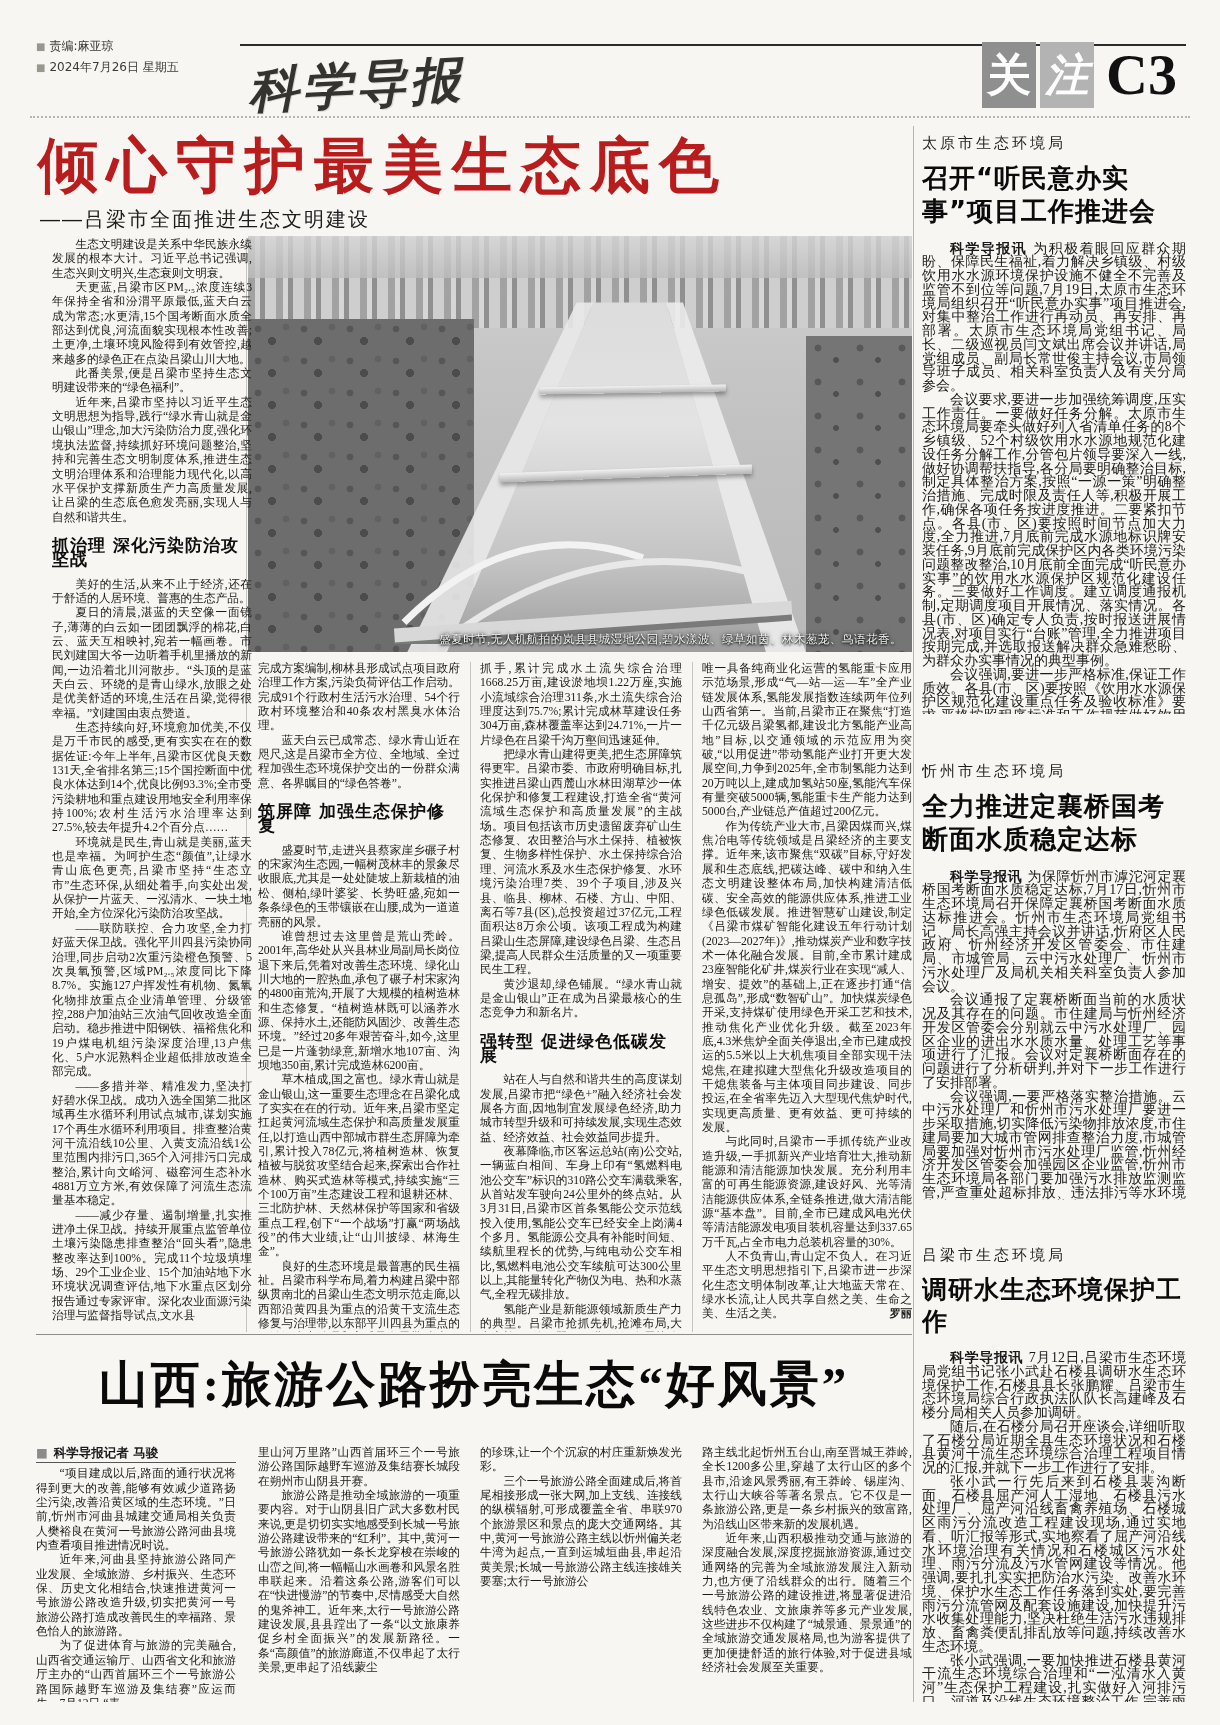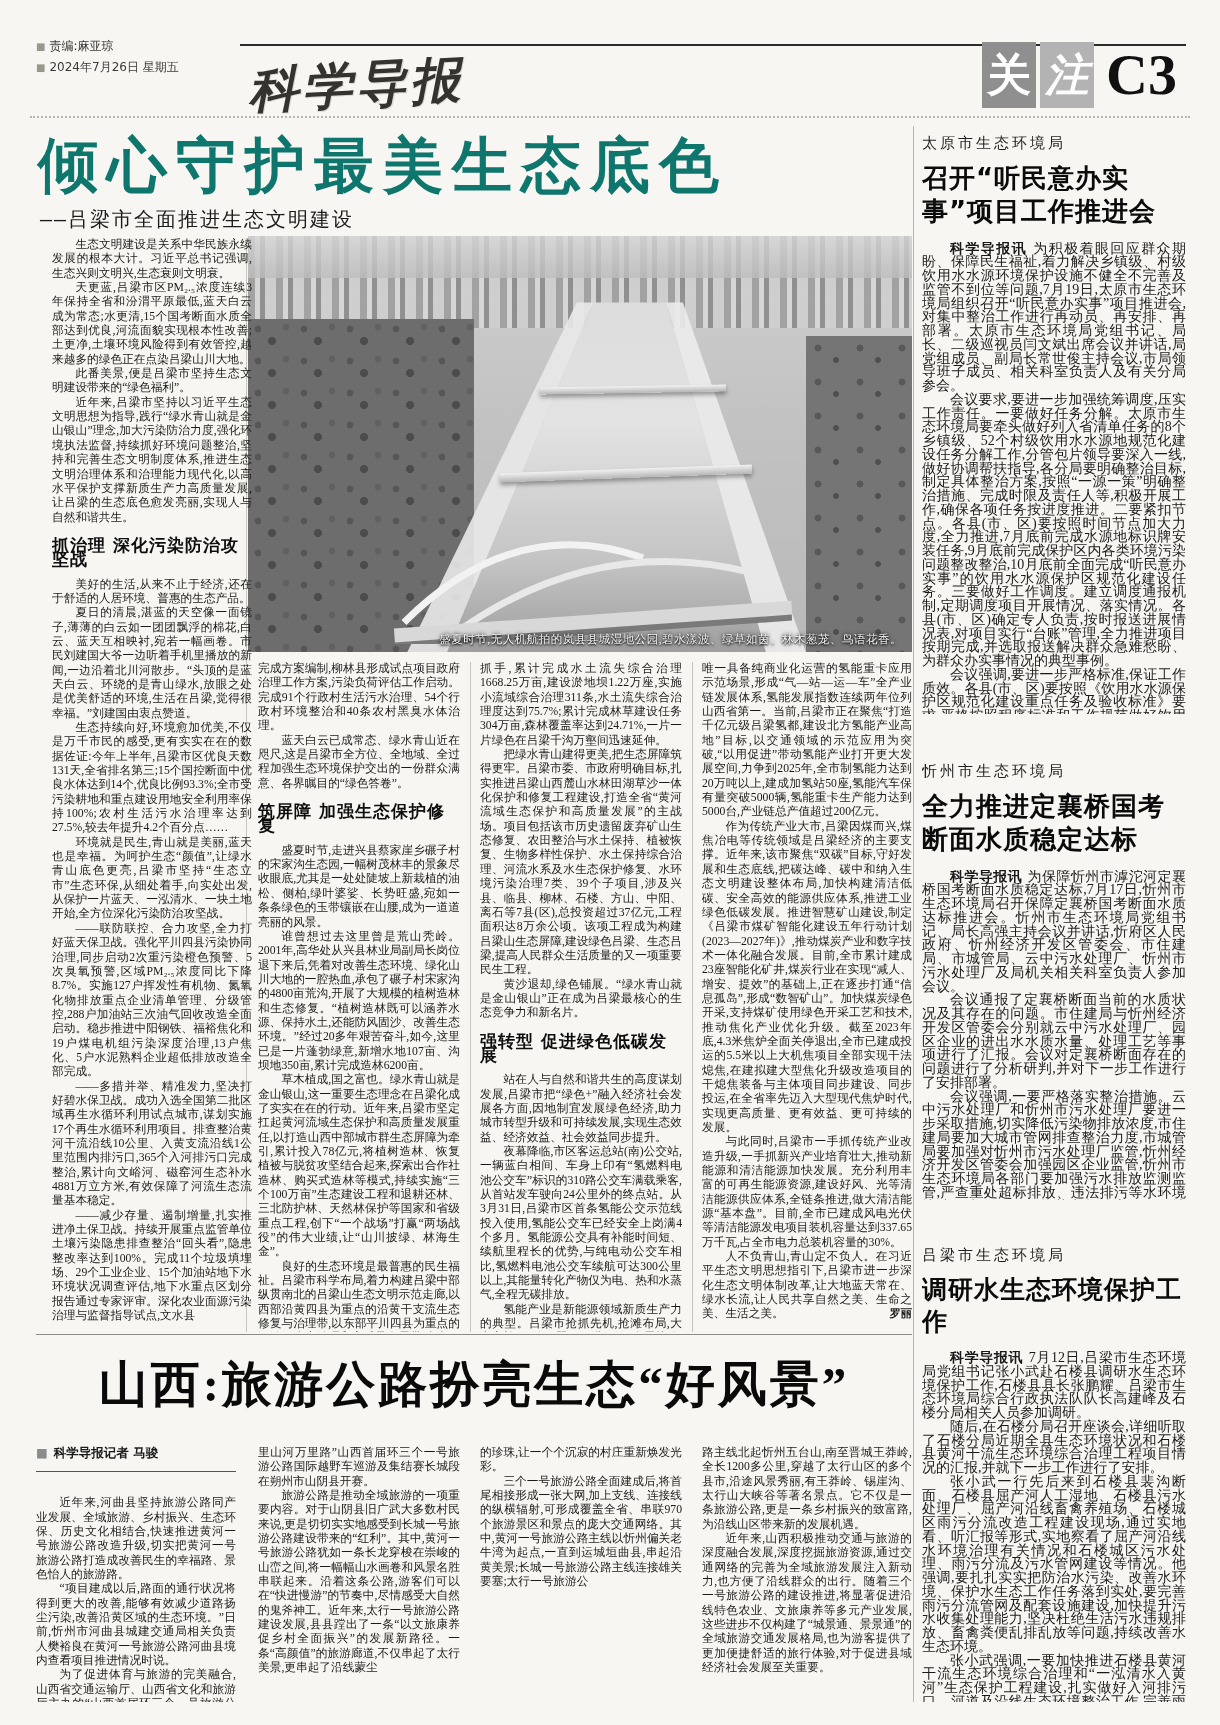--- a/index.html
+++ b/index.html
@@ -14,22 +14,22 @@
   .ed-line{font-size:12px;color:#3a3a3a;line-height:20px;font-family:"DejaVu Sans","Liberation Sans",sans-serif}
   .ed-line .sq{color:#9a978f;font-size:10px;margin-right:4px}
   .paper-logo{font-family:"DejaVu Serif","Liberation Serif",serif;font-style:italic;font-weight:bold;
       font-size:50px;color:#35332f;transform:rotate(-3deg);letter-spacing:4px;text-shadow:1px 1px 0 #8884}
   .sec-block{width:54px;height:66px;display:flex;align-items:center;justify-content:center;
       color:#fdfdfd;font-size:44px;font-weight:900;font-family:"DejaVu Sans",sans-serif}
   .sec-block.b2{font-family:"DejaVu Serif",serif;font-style:italic;font-weight:bold}
   .page-no{font-family:"Liberation Serif",serif;font-weight:bold;font-size:58px;color:#111;line-height:66px}
   
   .main-head{font-family:Liberation Serif, serif;font-weight:900;
-      font-size:60px;letter-spacing:9px;color:#0f766e}
-  .main-sub{font-family:Liberation Mono, monospace;font-size:20px;font-weight:500;color:#1c1c1c;letter-spacing:2px}
+      font-size:60px;letter-spacing:9px;color:#b91c1c}
+  .main-sub{font-family:Liberation Sans, sans-serif;font-size:20px;font-weight:500;color:#1c1c1c;letter-spacing:2px}
   .col{position:absolute;text-align:justify;font-size:11.7px;line-height:14.35px;overflow:hidden;color:#1a1a1a}
   .col p{text-indent:2em}
   .col p.cont{text-indent:0}
   .sec-head{font-family:"DejaVu Sans","Liberation Sans",sans-serif;font-weight:900;font-size:17px;
       letter-spacing:1px;margin:13px 0 11px;text-indent:0;text-align:left;color:#0e0e0e}
   .byl{float:right;font-weight:bold;font-family:"DejaVu Sans",sans-serif;font-size:11.3px;padding-left:8px}
   .pre{font-weight:bold;font-family:"DejaVu Sans",sans-serif}
   
   .photo{position:absolute;overflow:hidden;background:#c7c7c7;filter:grayscale(1)}
   .ph-base{position:absolute;inset:0;background:linear-gradient(180deg,#b3b3b3 0%,#cbcbcb 14%,#c2c2c2 45%,#b9b9b9 100%)}
@@ -58,21 +58,21 @@
   
   .kicker{font-family:Liberation Serif, serif;font-size:15px;letter-spacing:3px;color:#1f1f1f}
   .shead{font-family:"DejaVu Sans","Liberation Sans",sans-serif;font-weight:900;font-size:26px;
       line-height:1.28;color:#0b0b0b;margin:9px 0 13px;letter-spacing:1px}
   .scol{text-align:justify;font-size:14px;line-height:13.75px;overflow:hidden;color:#191919}
   .scol p{text-indent:2em}
   
   .bot-head{font-family:"Liberation Serif","DejaVu Serif",serif;font-weight:900;font-size:49px;
       letter-spacing:3px;color:#0a0a0a;text-align:center}
   .rep-line{font-family:"DejaVu Sans",sans-serif;font-weight:bold;font-size:12.5px;
-      border-bottom:1px solid #555;padding-bottom:11px;margin-bottom:24px;text-indent:0 !important}
+      border-bottom:1px solid #555;padding-bottom:2px;margin-bottom:4px;text-indent:0 !important}
   .rep-line .sq{color:#8b8b8b;margin-right:6px}
 </style>
 </head>
 <body>
 
 <div class="abs" style="left:36px;top:36px">
   <div class="ed-line"><span class="sq">■</span><span>责编:麻亚琼</span></div>
   <div class="ed-line"><span class="sq">■</span><span>2024年7月26日 星期五</span></div>
 </div>
 <div class="rule-h" style="left:240px;top:44px;width:946px"></div>
@@ -182,22 +182,22 @@
       <p>张小武强调,一要加快推进石楼县黄河干流生态环境综合治理和“一泓清水入黄河”生态保护工程建设,扎实做好入河排污口、河道及沿线生态环境整治工作,完善雨污分流改造和生活污水处理设施建设。二要以提升机关规范运行能力为抓手,建立健全石楼分局机关运行管理机制,完善内部管理制度,确保各项工作更加规范、有序、高效运行。三要加大生态环境执法监管力度,创新工作方式、文明规范执法,严厉打击环境违法行为,全力保障区域生态环境安全,切实维护群众环境权益。</p>
     </div>
 </div>
 
 <div class="abs" style="left:36px;top:1334px;width:876px;height:1px;background:#8f8c86"></div>
 <div class="abs bot-head" style="left:36px;top:1352px;width:876px">山西:旅游公路扮亮生态“好风景”</div>
 
 <div class="col" style="left:36px;top:1446px;width:200px;height:256px">
   <p class="rep-line"><span class="sq">■</span><span>科学导报记者 马骏</span></p>
   <div>
+      <p>“项目建成以后,路面的通行状况将得到更大的改善,能够有效减少道路扬尘污染,改善沿黄区域的生态环境。”日前,忻州市河曲县城建交通局相关负责人樊裕良在黄河一号旅游公路河曲县境内查看项目推进情况时说。</p>
       <p>近年来,河曲县坚持旅游公路同产业发展、全域旅游、乡村振兴、生态环保、历史文化相结合,快速推进黄河一号旅游公路改造升级,切实把黄河一号旅游公路打造成改善民生的幸福路、景色怡人的旅游路。</p>
-      <p>“项目建成以后,路面的通行状况将得到更大的改善,能够有效减少道路扬尘污染,改善沿黄区域的生态环境。”日前,忻州市河曲县城建交通局相关负责人樊裕良在黄河一号旅游公路河曲县境内查看项目推进情况时说。</p>
       <p>为了促进体育与旅游的完美融合,山西省交通运输厅、山西省文化和旅游厅主办的“山西首届环三个一号旅游公路国际越野车巡游及集结赛”应运而生。7月12日,“表</p>
     </div>
 </div>
 <div class="col" style="left:258px;top:1446px;width:202px;height:256px">
     <p class="cont">里山河万里路”山西首届环三个一号旅游公路国际越野车巡游及集结赛长城段在朔州市山阴县开赛。</p>
     <p>旅游公路是推动全域旅游的一项重要内容。对于山阴县旧广武大多数村民来说,更是切切实实地感受到长城一号旅游公路建设带来的“红利”。其中,黄河一号旅游公路犹如一条长龙穿梭在崇峻的山峦之间,将一幅幅山水画卷和风景名胜串联起来。沿着这条公路,游客们可以在“快进慢游”的节奏中,尽情感受大自然的鬼斧神工。近年来,太行一号旅游公路建设发展,县县蹚出了一条“以文旅康养促乡村全面振兴”的发展新路径。一条“高颜值”的旅游廊道,不仅串起了太行美景,更串起了沿线蒙尘</p>
   </div>
 <div class="col" style="left:480px;top:1446px;width:202px;height:256px">
     <p class="cont">的珍珠,让一个个沉寂的村庄重新焕发光彩。</p>
     <p>三个一号旅游公路全面建成后,将首尾相接形成一张大网,加上支线、连接线的纵横辐射,可形成覆盖全省、串联970个旅游景区和景点的庞大交通网络。其中,黄河一号旅游公路主线以忻州偏关老牛湾为起点,一直到运城垣曲县,串起沿黄美景;长城一号旅游公路主线连接雄关要塞;太行一号旅游公</p>

